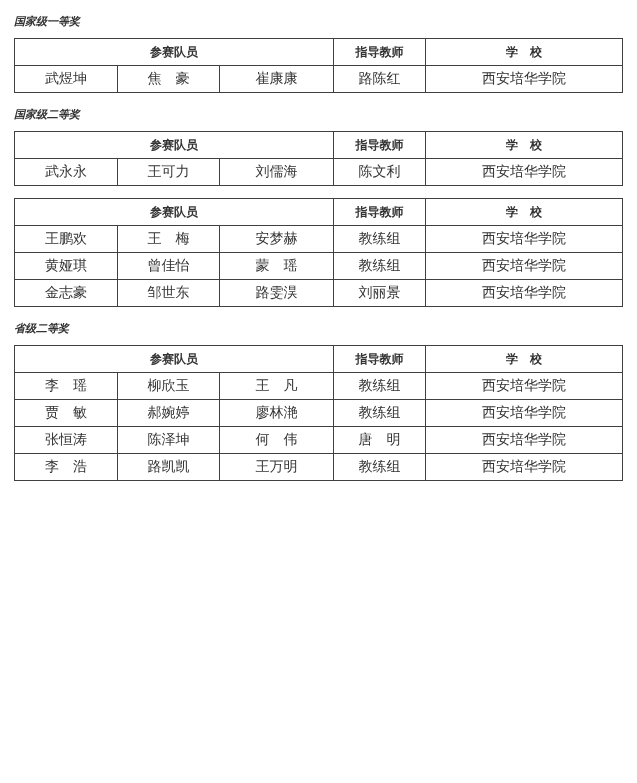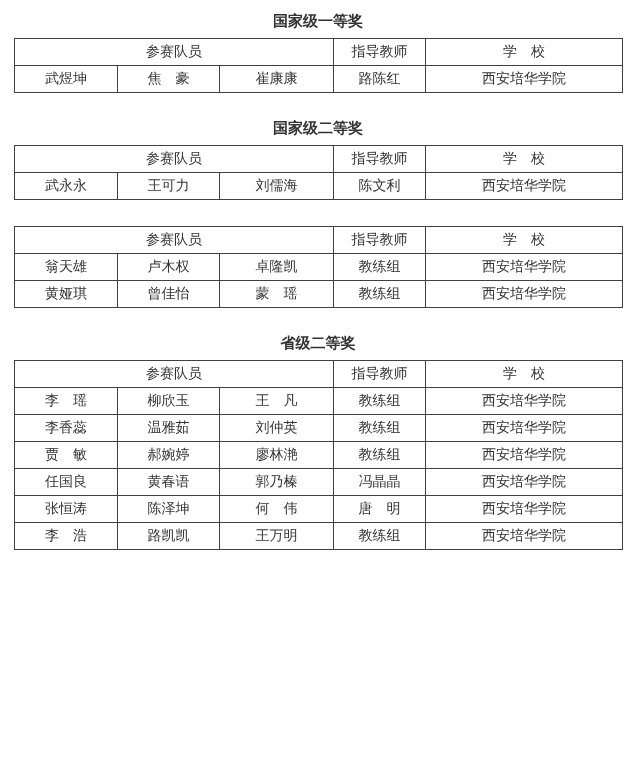--- a/index.html
+++ b/index.html
@@ -11,28 +11,28 @@
     width: 637px;
     font-family: "Liberation Serif", "DejaVu Serif", serif;
     color: #333333;
   }
   .page {
     box-sizing: border-box;
     width: 637px;
     padding: 12px 15px 6px 14px;
   }
   .award-section { margin: 0; }
-  .award-section + .award-section { margin-top: 26px; }
+  .award-section + .award-section { margin-top: 12px; }
   .award-title {
     margin: 0 0 8px 0;
-    text-align: center;
-    font-size: 15px;
+    font-size: 11px;
     line-height: 18px;
     font-weight: bold;
     color: #333333;
+    font-style: italic;
   }
   table.award-table {
     border-collapse: collapse;
     table-layout: fixed;
     width: 608px;
   }
   col.c-m1 { width: 103px; }
   col.c-m2 { width: 102px; }
   col.c-m3 { width: 114px; }
   col.c-adv { width: 92px; }
@@ -42,22 +42,22 @@
     height: 26px;
     padding: 0 2px;
     text-align: center;
     vertical-align: middle;
     font-size: 14px;
     line-height: 26px;
     white-space: nowrap;
     overflow: hidden;
   }
   .award-table th {
-    font-weight: normal;
-    font-size: 14px;
+    font-weight: bold;
+    font-size: 12px;
   }
 </style>
 </head>
 <body>
 
 <div class="page" id="sections-root">
     <div class="award-section">
       <h3 class="award-title">国家级一等奖</h3>
       <table class="award-table">
         <colgroup>
@@ -124,33 +124,40 @@
         </colgroup>
         <thead>
           <tr>
             <th colspan="3">参赛队员</th>
             <th>指导教师</th>
             <th>学　校</th>
           </tr>
         </thead>
         <tbody>
           <tr>
-            <td>翁天雄</td>
-            <td>卢木权</td>
-            <td>卓隆凯</td>
+            <td>王鹏欢</td>
+            <td>王　梅</td>
+            <td>安梦赫</td>
             <td>教练组</td>
             <td>西安培华学院</td>
           </tr>
           <tr>
             <td>黄娅琪</td>
             <td>曾佳怡</td>
             <td>蒙　瑶</td>
             <td>教练组</td>
             <td>西安培华学院</td>
           </tr>
+          <tr>
+            <td>金志豪</td>
+            <td>邹世东</td>
+            <td>路雯淏</td>
+            <td>刘丽景</td>
+            <td>西安培华学院</td>
+          </tr>
         </tbody>
       </table>
     </div>
     <div class="award-section">
       <h3 class="award-title">省级二等奖</h3>
       <table class="award-table">
         <colgroup>
           <col class="c-m1">
           <col class="c-m2">
           <col class="c-m3">
@@ -166,38 +173,24 @@
         </thead>
         <tbody>
           <tr>
             <td>李　瑶</td>
             <td>柳欣玉</td>
             <td>王　凡</td>
             <td>教练组</td>
             <td>西安培华学院</td>
           </tr>
           <tr>
-            <td>李香蕊</td>
-            <td>温雅茹</td>
-            <td>刘仲英</td>
-            <td>教练组</td>
-            <td>西安培华学院</td>
-          </tr>
-          <tr>
             <td>贾　敏</td>
             <td>郝婉婷</td>
             <td>廖林滟</td>
             <td>教练组</td>
-            <td>西安培华学院</td>
-          </tr>
-          <tr>
-            <td>任国良</td>
-            <td>黄春语</td>
-            <td>郭乃榛</td>
-            <td>冯晶晶</td>
             <td>西安培华学院</td>
           </tr>
           <tr>
             <td>张恒涛</td>
             <td>陈泽坤</td>
             <td>何　伟</td>
             <td>唐　明</td>
             <td>西安培华学院</td>
           </tr>
           <tr>

